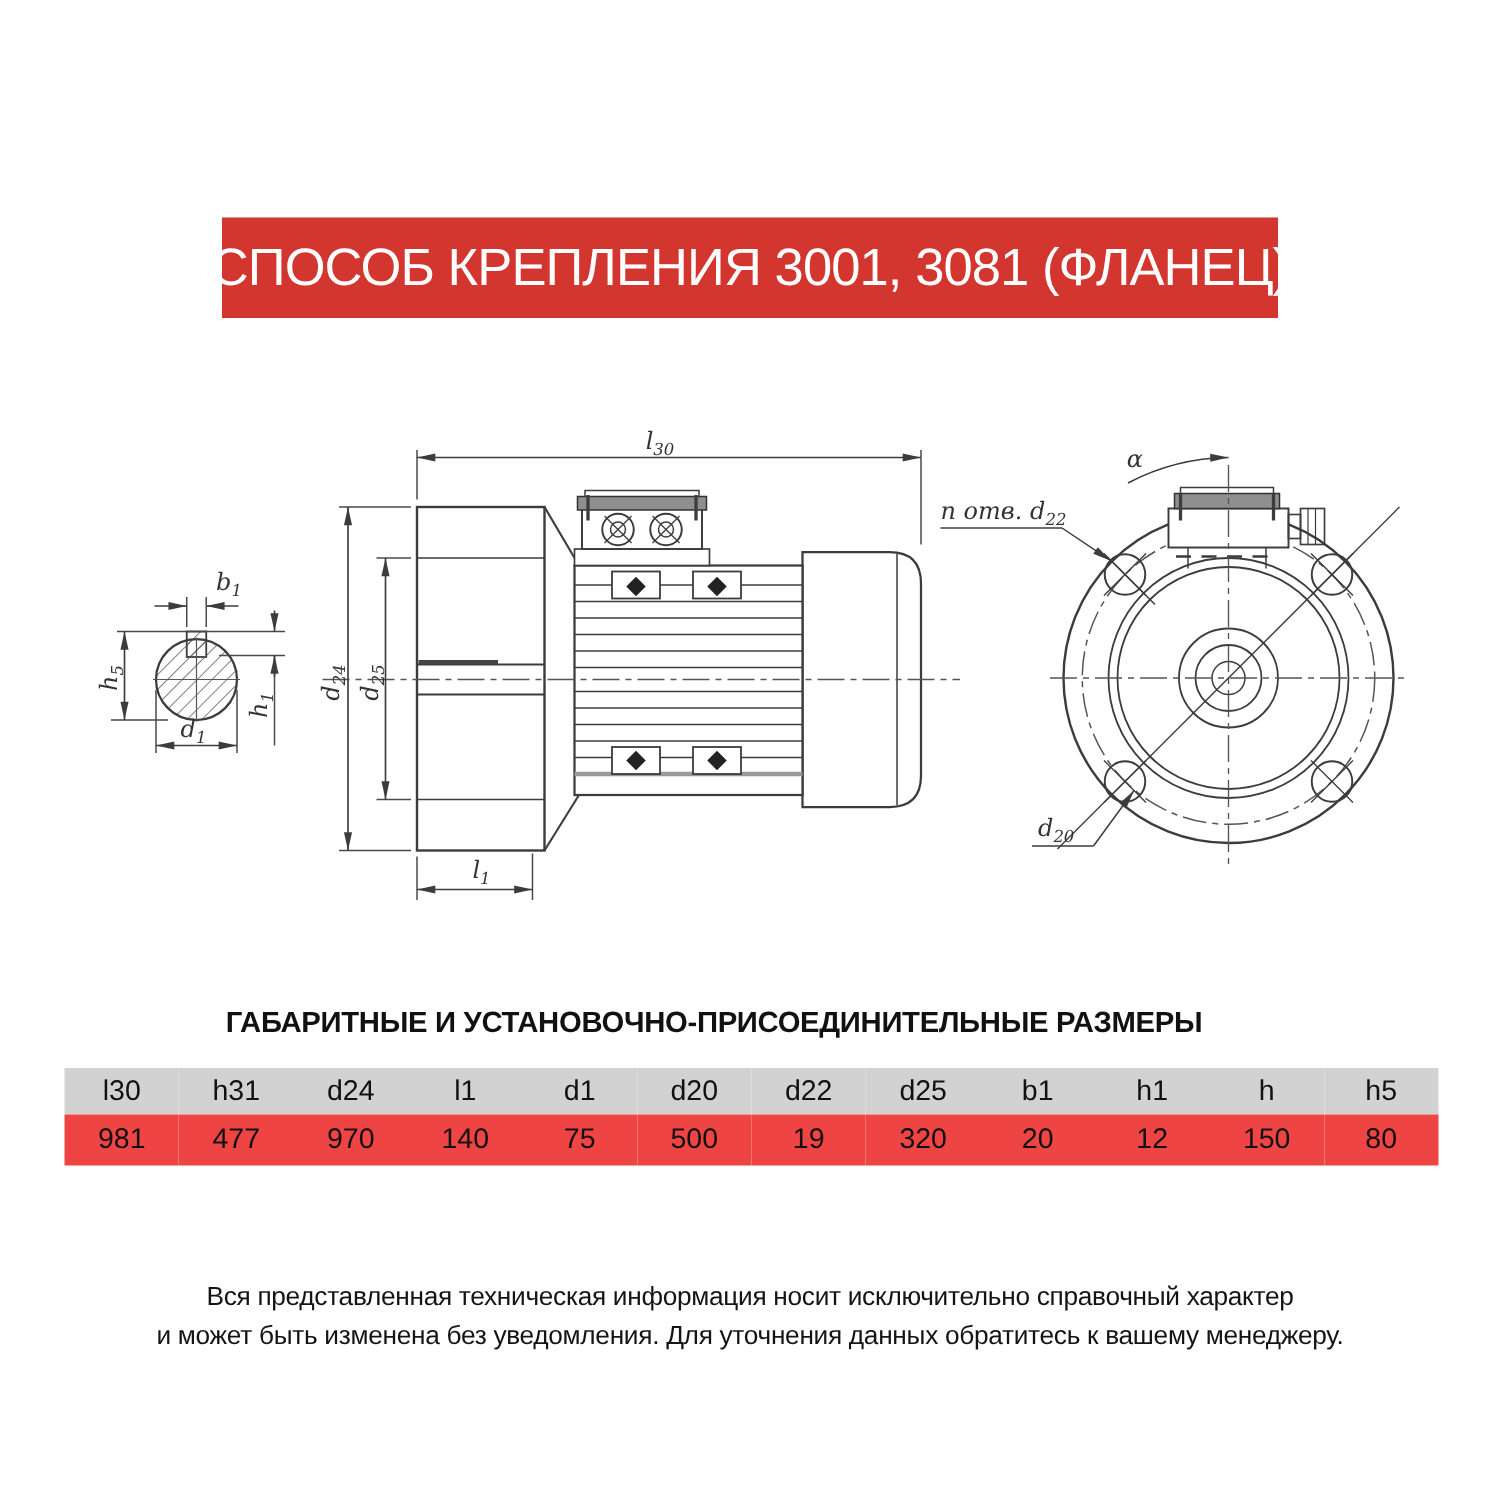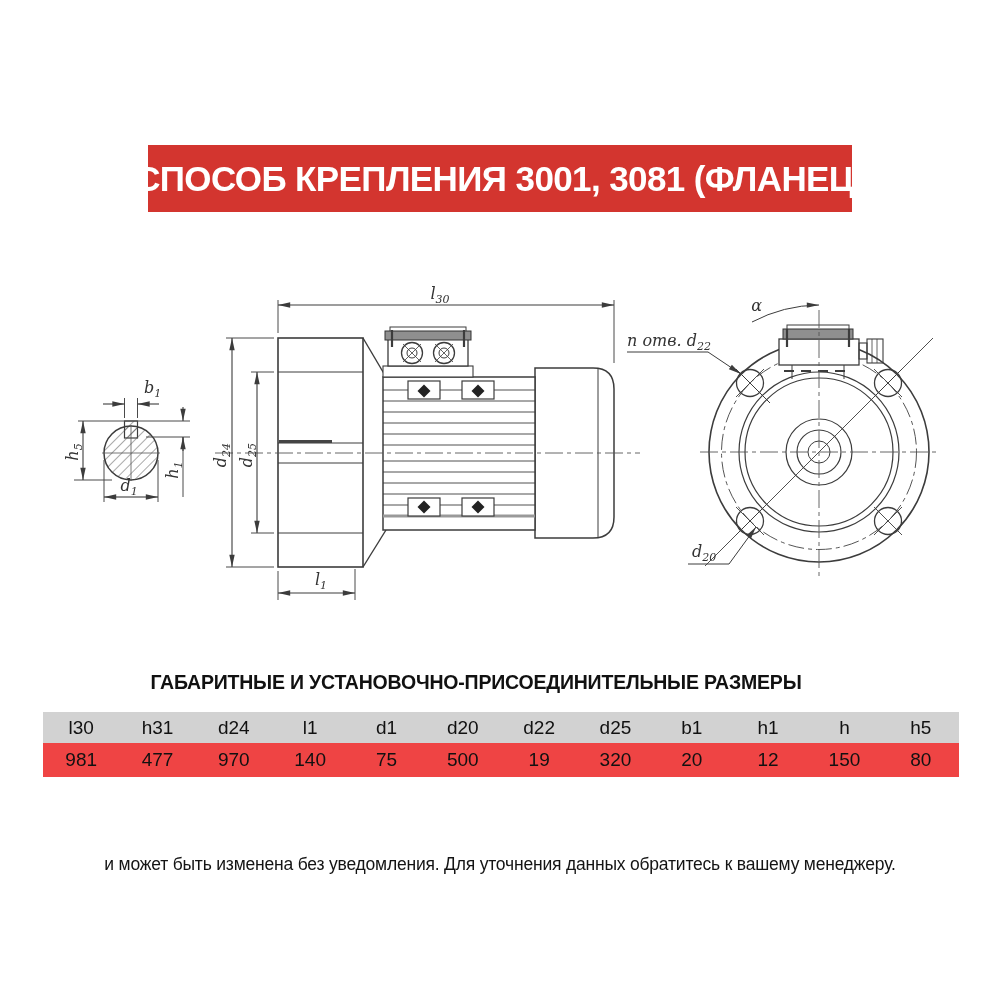--- a/index.html
+++ b/index.html
@@ -1,20 +1,20 @@
 <!DOCTYPE html>
 <html><head>
 <meta charset="utf-8">
 <style>
   html,body{margin:0;padding:0;background:#fff;}
   .page{position:relative;width:1000px;height:1000px;background:#ffffff;overflow:hidden;
         font-family:"Liberation Sans",sans-serif;color:#111;}
   .banner{position:absolute;left:148px;top:145px;width:704px;height:67px;background:#d3352f;
           display:flex;align-items:center;justify-content:center;}
-  .banner span{color:#fff;font-size:35px;font-weight:700;letter-spacing:-0.6px;white-space:nowrap;}
+  .banner span{color:#fff;font-size:35px;font-weight:400;letter-spacing:-0.6px;white-space:nowrap;}
   .drawing{position:absolute;left:40px;top:260px;}
   .drawing text{font-family:"DejaVu Serif",serif;font-style:italic;fill:#333;font-size:16px;}
   .drawing .sub{font-size:11px;}
   .section-title{position:absolute;left:0;top:671px;width:952px;text-align:center;
                  font-size:19.5px;font-weight:700;letter-spacing:-0.2px;}
   .dims-table{position:absolute;left:43px;top:712px;width:916px;border-collapse:collapse;table-layout:fixed;}
   .dims-table th{background:#d2d2d2;font-weight:400;height:31px;font-size:19px;text-align:center;padding:0;}
   .dims-table td{height:34px;font-size:19px;text-align:center;padding:0;background:#ef4444;}
   .footer{position:absolute;left:0;top:851px;width:1000px;text-align:center;
           font-size:17.5px;line-height:26px;letter-spacing:-0.2px;color:#141414;}
@@ -249,16 +249,17 @@
         <td>320</td>
         <td>20</td>
         <td>12</td>
         <td>150</td>
         <td>80</td>
       </tr>
     </tbody>
   </table>
 
   <div class="footer">
+    <div>Вся представленная техническая информация носит исключительно справочный характер</div>
     <div><span>и может быть изменена без уведомления. </span><b>Для уточнения данных обратитесь к вашему менеджеру.</b></div>
   </div>
 
 </div>
 
 </body></html>

